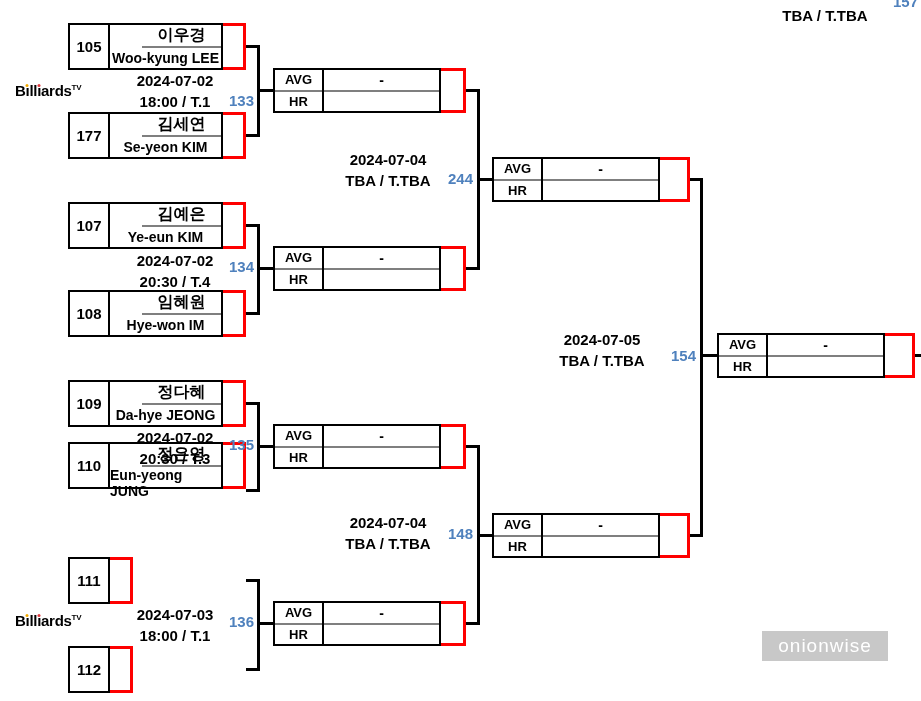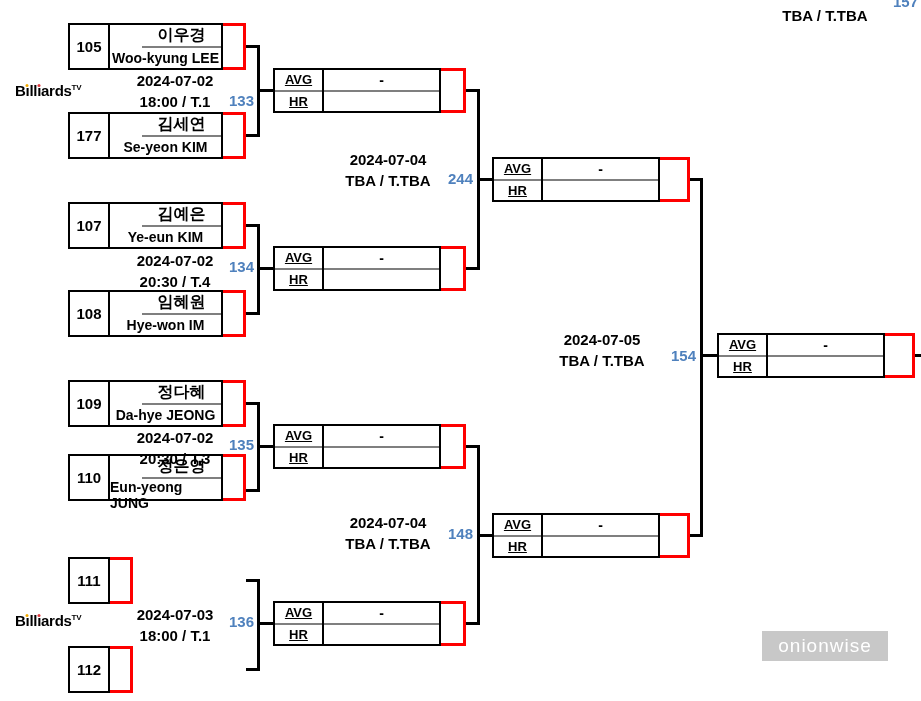--- a/index.html
+++ b/index.html
@@ -16,21 +16,21 @@
   .pname{width:113px;border-top:2px solid #000;border-bottom:2px solid #000;border-right:2px solid #000;
          display:flex;flex-direction:column;}
   .pkr{flex:1;display:flex;align-items:center;justify-content:center;font-size:16px;font-weight:bold;
        border-bottom:2px solid #7f7f7f;margin-left:32px;}
   .pen{flex:1;display:flex;align-items:center;justify-content:center;font-size:14px;font-weight:bold;}
   .pred{width:23px;border:3px solid #fe0000;border-left:none;}
 
   
   .abox{position:absolute;display:flex;height:45px;}
   .acol{display:flex;flex-direction:column;border:2px solid #000;}
-  .alab{width:51px;text-decoration:underline;}
+  .alab{width:51px;}
   .aval{width:117px;border-left:none;}
   .acell{flex:1;display:flex;align-items:center;justify-content:center;font-size:13px;font-weight:bold;}
   .acell.top{border-bottom:2px solid #7f7f7f;}
   .aval .acell{font-size:14px;}
   .ared{width:25px;border:3px solid #fe0000;border-left:none;}
   .ared.wide{width:30px;}
 
   
   .hl{position:absolute;height:3px;background:#000;}
   .vl{position:absolute;width:3px;background:#000;}
@@ -93,21 +93,21 @@
     <div class="pred"></div>
   </div>
   <div class="pbox" style="top:380px">
     <div class="pnum">109</div>
     <div class="pname">
       <div class="pkr">정다혜</div>
       <div class="pen">Da-hye JEONG</div>
     </div>
     <div class="pred"></div>
   </div>
-  <div class="pbox" style="top:454px">
+  <div class="pbox" style="top:442px">
     <div class="pnum">110</div>
     <div class="pname">
       <div class="pkr">정은영</div>
       <div class="pen">Eun-yeong JUNG</div>
     </div>
     <div class="pred"></div>
   </div>
   <div class="pbox" style="top:557px">
     <div class="pnum">111</div>
     <div class="pred"></div>

